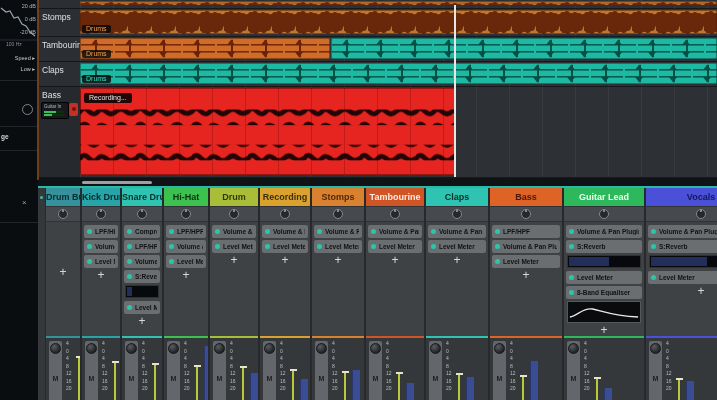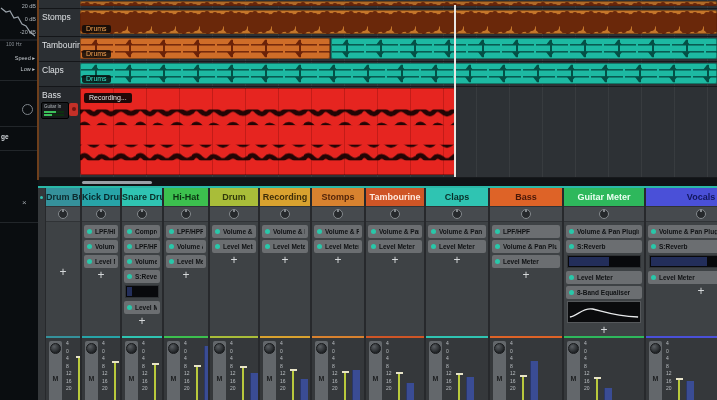--- a/index.html
+++ b/index.html
@@ -579,21 +579,21 @@
               <div>16</div>
               <div>20</div>
             </div>
             <div class="fline" style="left: 32px; bottom: -8px; height: 32px;">
               <div class="fhandle"></div>
             </div>
             <div class="meterbar" style="left: 40px; height: 39px;"></div>
           </div>
         </div>
         <div class="col" style="width: 80px;">
-          <div class="col-head" style="background: rgb(46, 184, 92); color: rgb(234, 255, 241);">Guitar Meter</div>
+          <div class="col-head" style="background: rgb(46, 184, 92); color: rgb(234, 255, 241);">Guitar Lead</div>
           <div class="knobrow">
             <span class="mini"></span>
           </div>
           <div class="plist">
             <div class="pchip">
               <span class="dot"></span>
               <span class="plabel">Volume &amp; Pan Plugin</span>
             </div>
             <div class="pchip">
               <span class="dot"></span>

